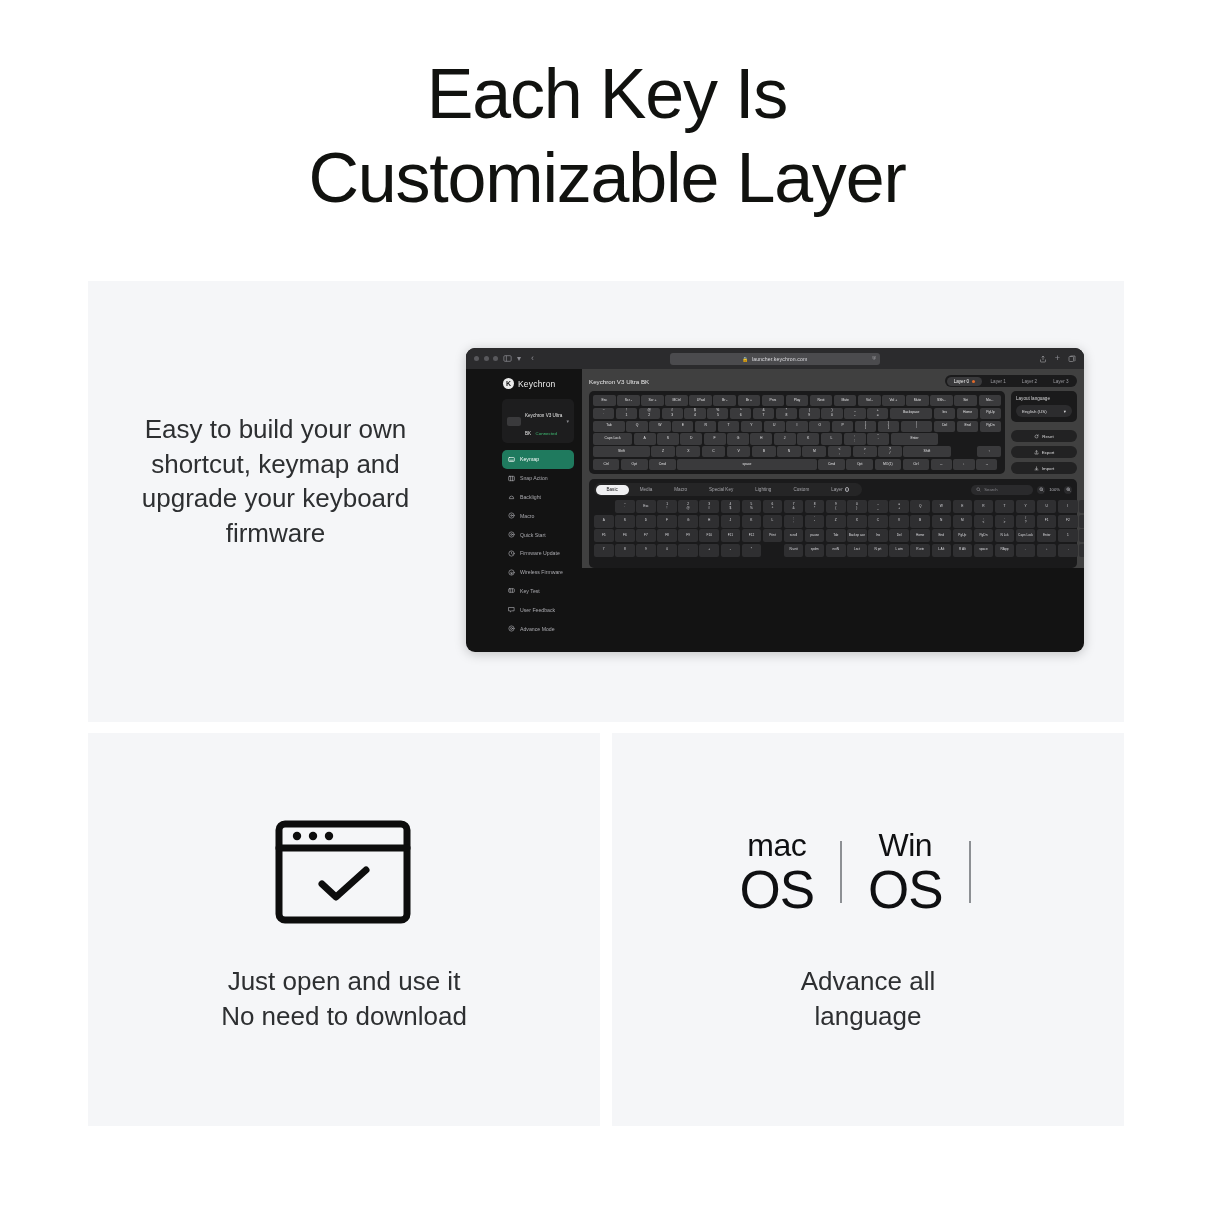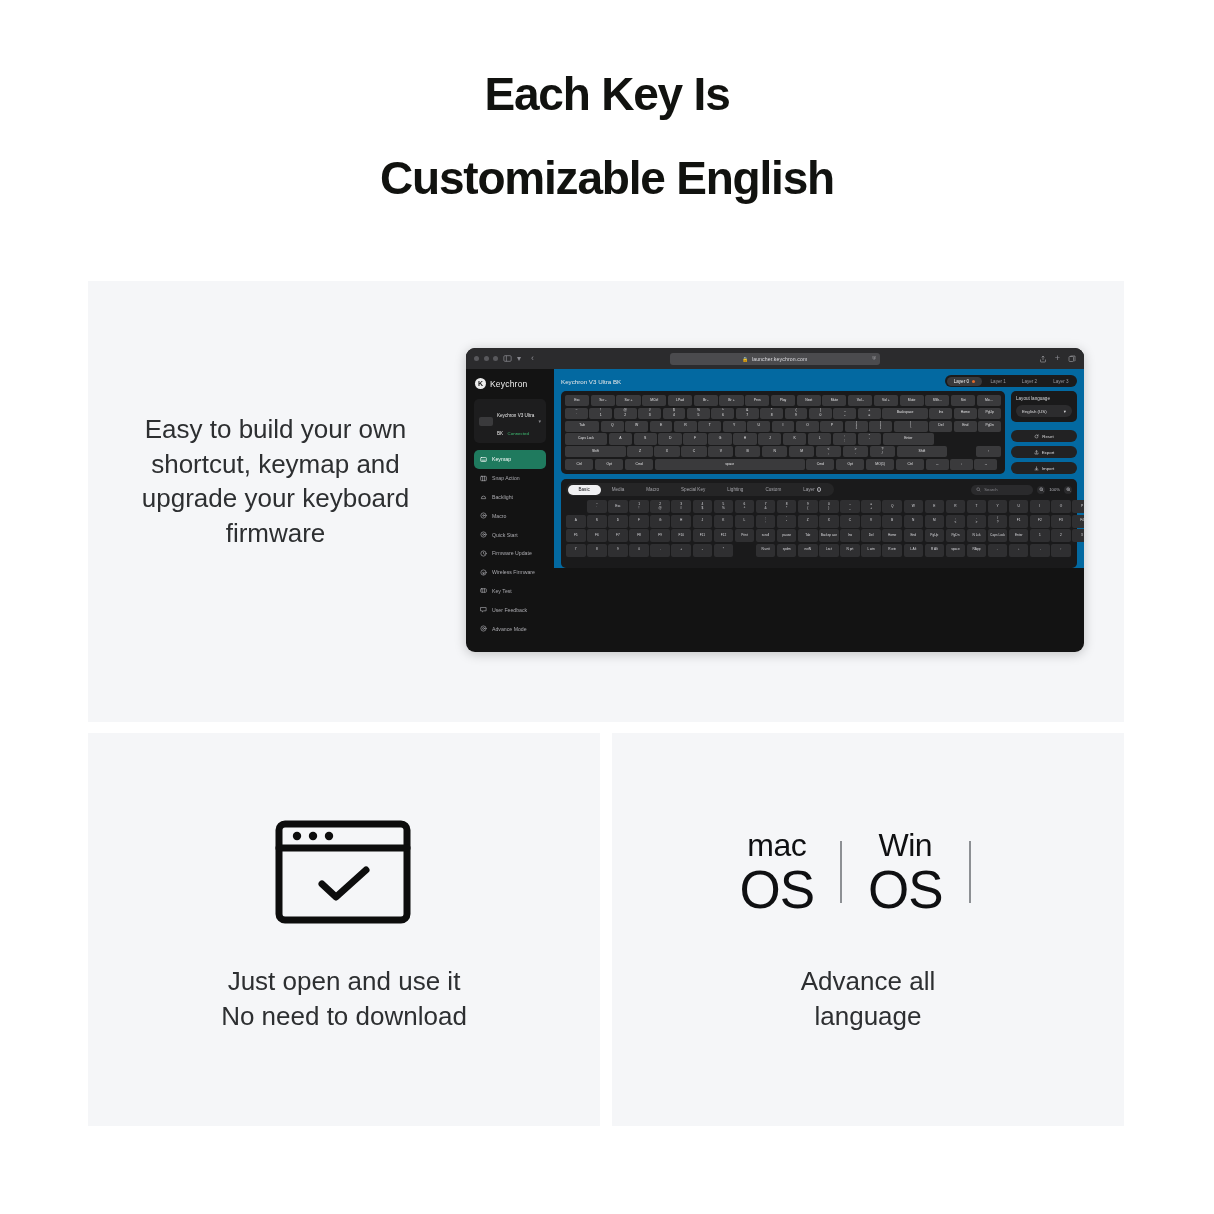--- a/index.html
+++ b/index.html
@@ -8,21 +8,21 @@
     background: #ffffff;
     font-family: "Liberation Sans", sans-serif;
     overflow: hidden;
   }
   .page { position: relative; width: 1214px; height: 1214px; background:#fff; }
 
   
   .heading {
     position:absolute; left:0; top:52px; width:1214px;
     text-align:center;
-    font-size:46px; line-height:84px; font-weight:700;
+    font-size:70px; line-height:84px; font-weight:400;
     letter-spacing:-1.2px; color:#11120f;
   }
   .heading span { display:block; }
 
   
   .card { position:absolute; background:#f5f6f8; }
   #card-top    { left:88px;  top:281px; width:1036px; height:441px; }
   #card-left   { left:88px;  top:733px; width:512px;  height:393px; }
   #card-right  { left:612px; top:733px; width:512px;  height:393px; }
 
@@ -49,21 +49,21 @@
   .urlbar {
     position:absolute; left:50%; transform:translateX(-50%);
     width:210px; height:12px; background:#4b4b4e; border-radius:3px;
     display:flex; align-items:center; justify-content:center; gap:3px;
   }
   .urlbar .lock { font-size:5px; color:#b9b9bd; }
   .urlbar .url { font-size:5.2px; color:#dcdce0; letter-spacing:.1px; }
   .urlbar .shield { position:absolute; right:4px; font-size:5px; color:#b0b0b4; }
   .tb-right { margin-left:auto; display:flex; gap:8px; align-items:center; }
 
-  .appbody { display:flex; height:199px; background:#0369a1; }
+  .appbody { display:flex; height:199px; background:#404040;margin-left:28px; }
 
   
   .sidebar { width:88px; background:#131313; padding:6px 0 0 0; flex:0 0 88px; }
   .brand { display:flex; align-items:center; gap:4px; padding:3px 0 6px 9px; }
   .brand-logo {
     width:11px; height:11px; border-radius:50%; background:#ececec;
     display:flex; align-items:center; justify-content:center;
     color:#131313; font-size:7px; font-weight:700; line-height:1;
   }
   .brand-name { font-size:8.5px; color:#f0f0f0; font-weight:500; letter-spacing:.2px; }
@@ -178,21 +178,21 @@
   .os-one { font-size:53px; font-weight:500; letter-spacing:-1px; }
   .os-div { width:2px; height:62px; background:#8d9094; margin:0 26px; }
 </style>
 </head>
 <body>
 
 <div class="page">
 
   <h1 class="heading">
     <span>Each Key Is</span>
-    <span>Customizable English</span>
+    <span>Customizable Layer</span>
   </h1>
 
   <div class="card" id="card-top"></div>
 
   <div class="promo-text">Easy to build your own shortcut, keymap and upgrade your keyboard firmware</div>
 
   <div class="appwin">
 
     <div class="titlebar">
       <div class="tl-dots">

